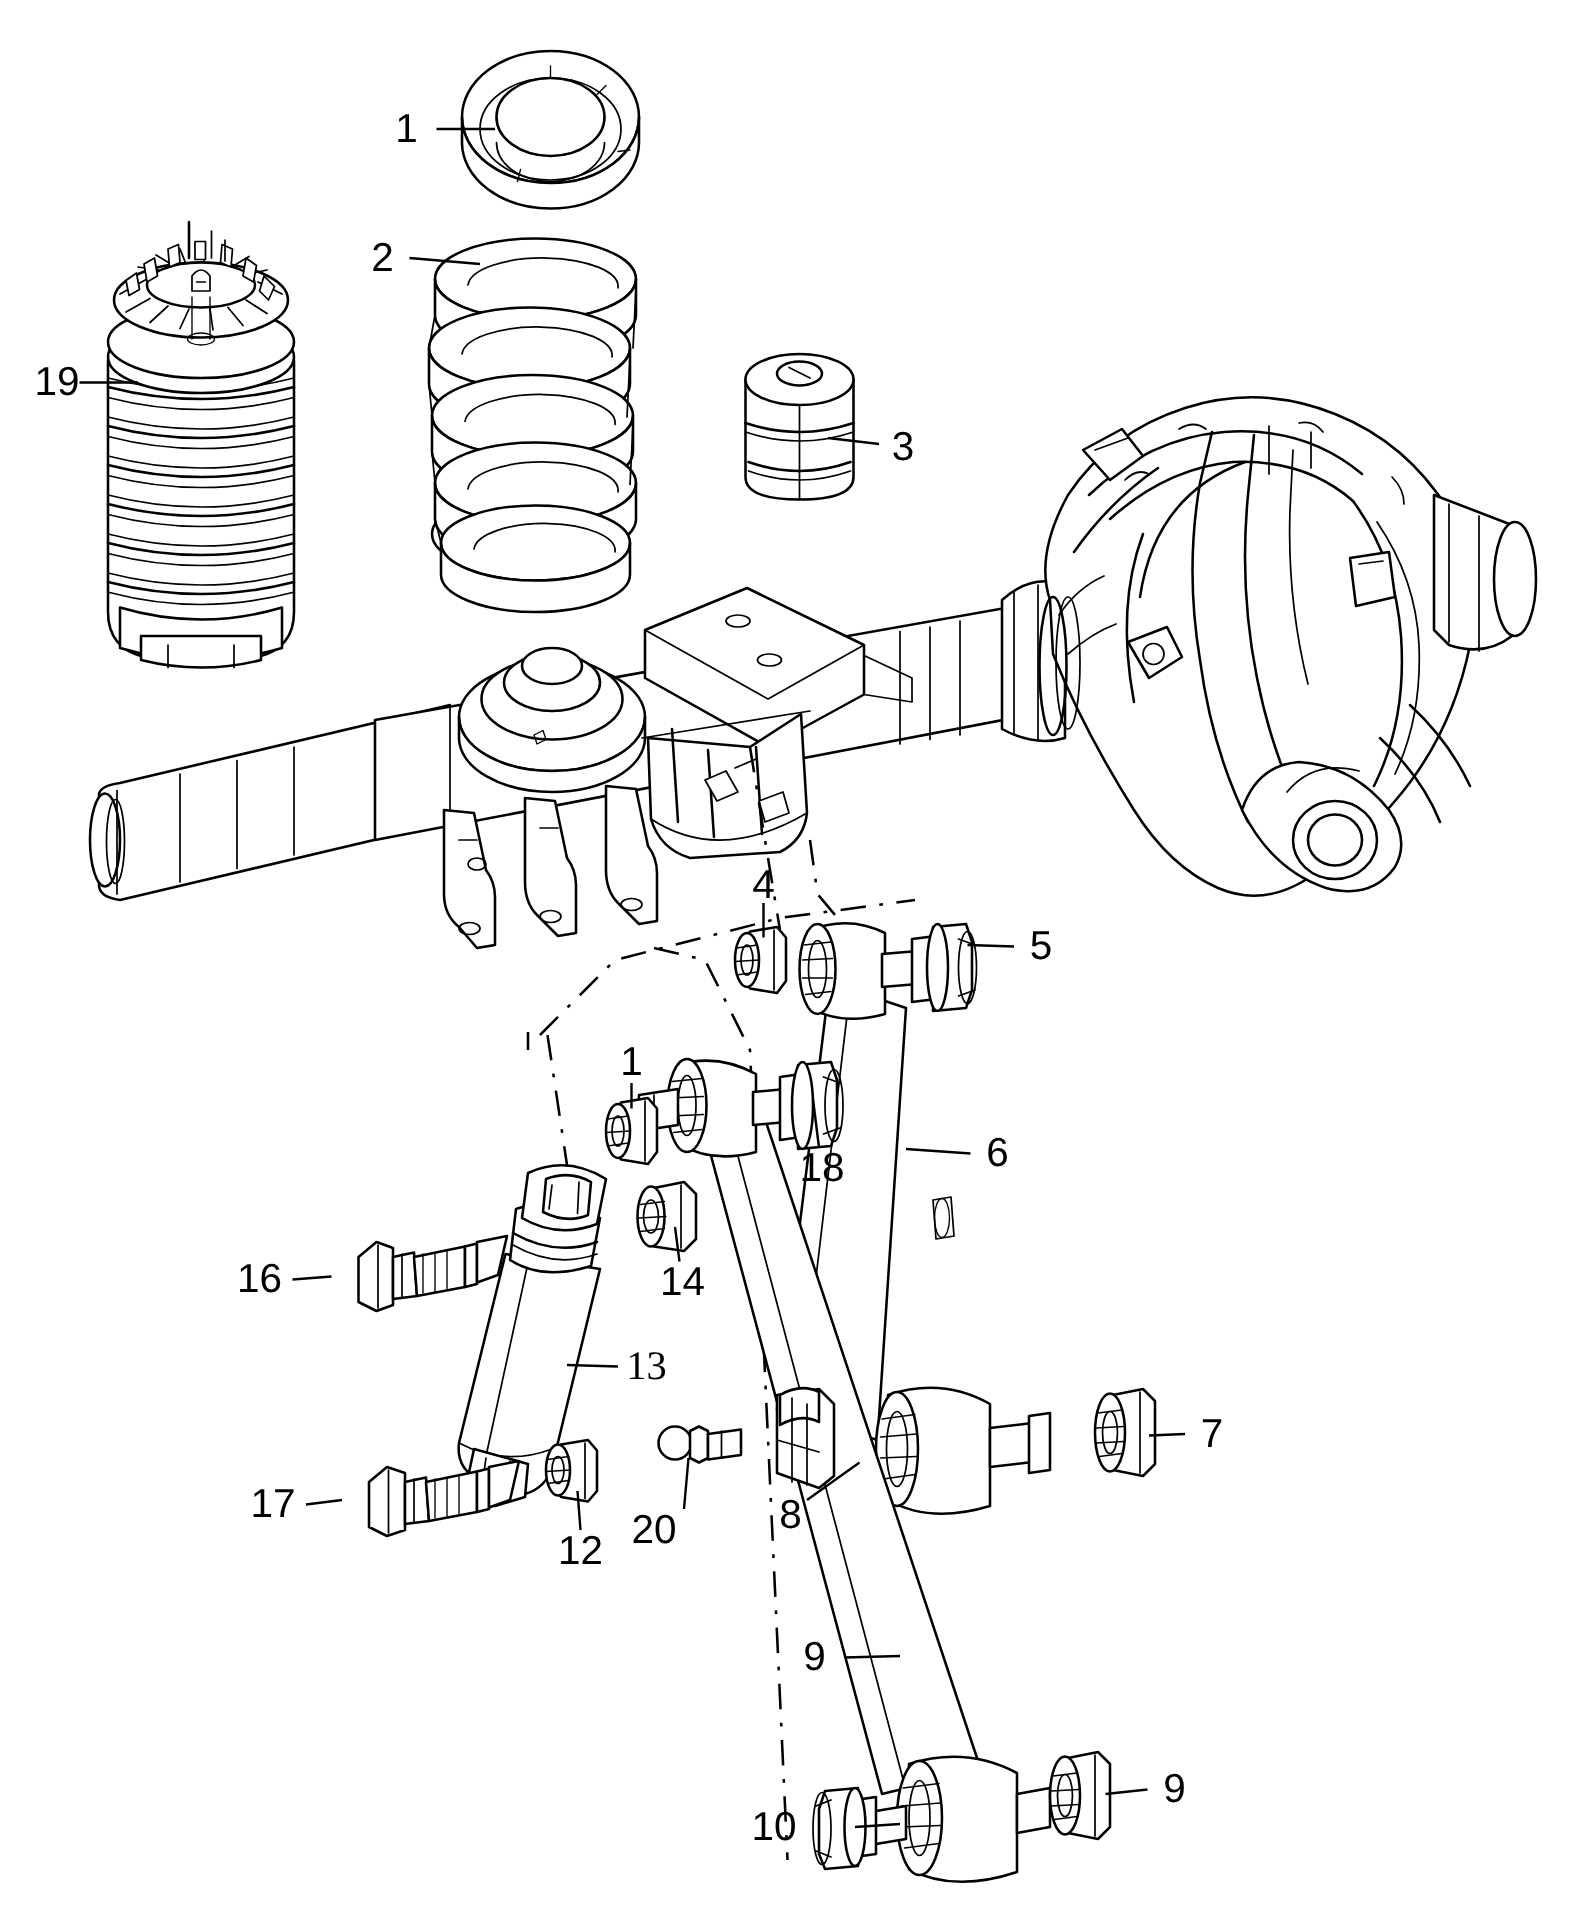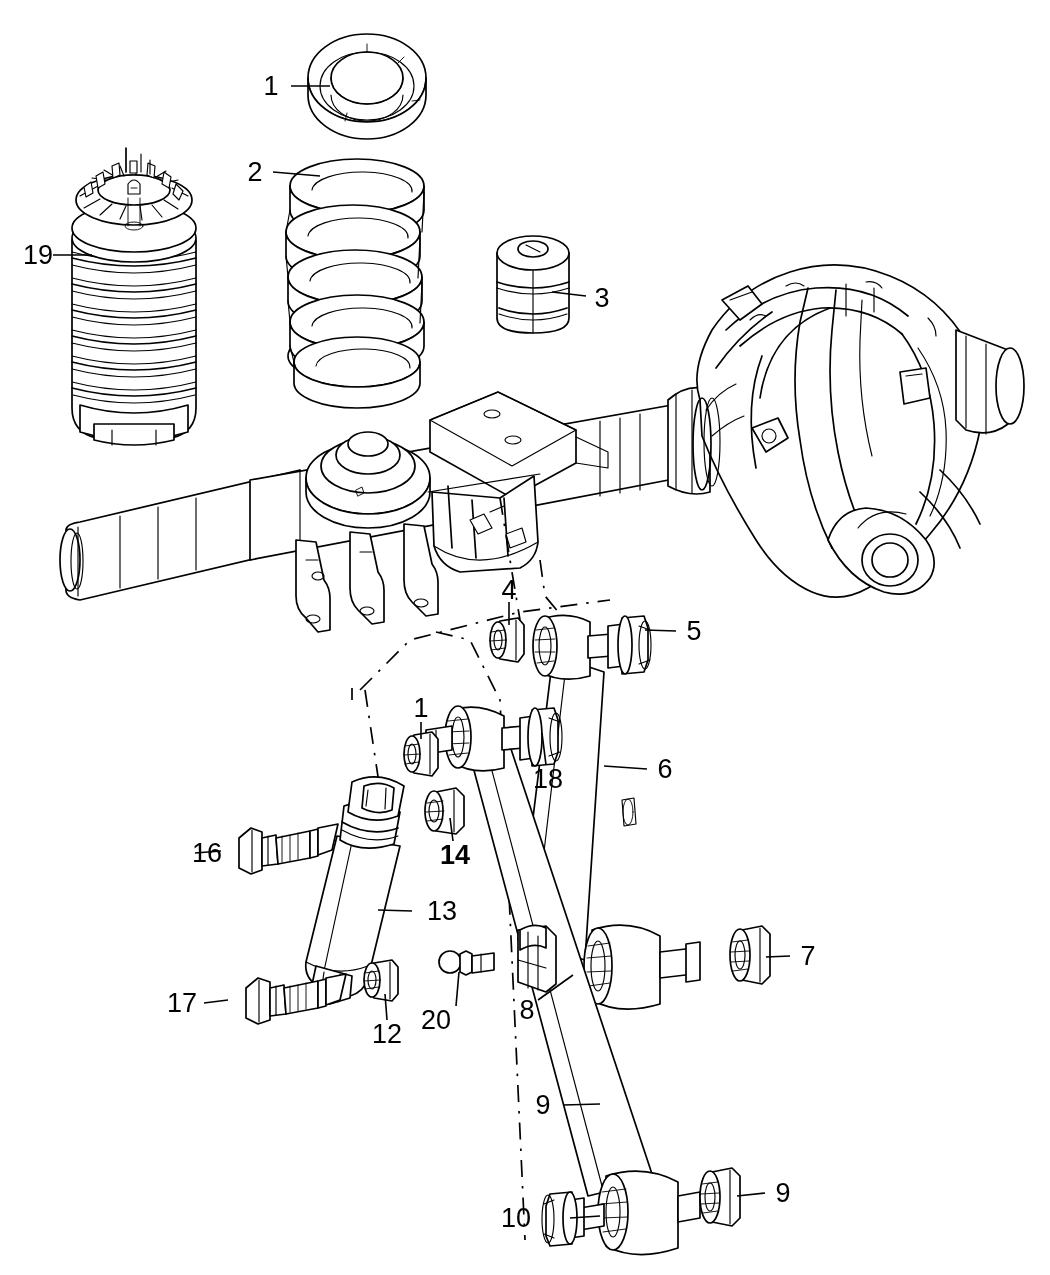--- a/index.html
+++ b/index.html
@@ -622,22 +622,22 @@
   <div class="callout" style="left:602px; top:298px;">3</div>
   <div class="callout" style="left:509px; top:590px;">4</div>
   <div class="callout" style="left:694px; top:631px;">5</div>
   <div class="callout" style="left:665px; top:769px;">6</div>
   <div class="callout" style="left:808px; top:956px;">7</div>
   <div class="callout" style="left:527px; top:1010px;">8</div>
   <div class="callout" style="left:783px; top:1193px;">9</div>
   <div class="callout" style="left:516px; top:1218px;">10</div>
   <div class="callout" style="left:543px; top:1105px;">9</div>
   <div class="callout" style="left:387px; top:1034px;">12</div>
-  <div class="callout" style="left:442px; top:911px;">13</div>
-  <div class="callout" style="left:455px; top:855px;font-weight:bold;">14</div>
+  <div class="callout" style="left:431px; top:911px;font-family:Liberation Serif, serif;">13</div>
+  <div class="callout" style="left:455px; top:855px;">14</div>
   <div class="callout" style="left:421px; top:708px;">1</div>
-  <div class="callout" style="left:173px; top:853px;margin-left:34px;">16</div>
+  <div class="callout" style="left:173px; top:853px;">16</div>
   <div class="callout" style="left:182px; top:1003px;">17</div>
   <div class="callout" style="left:548px; top:779px;">18</div>
   <div class="callout" style="left:38px;  top:255px;">19</div>
   <div class="callout" style="left:436px; top:1020px;">20</div>
 
 </div>
 
 </body></html>

